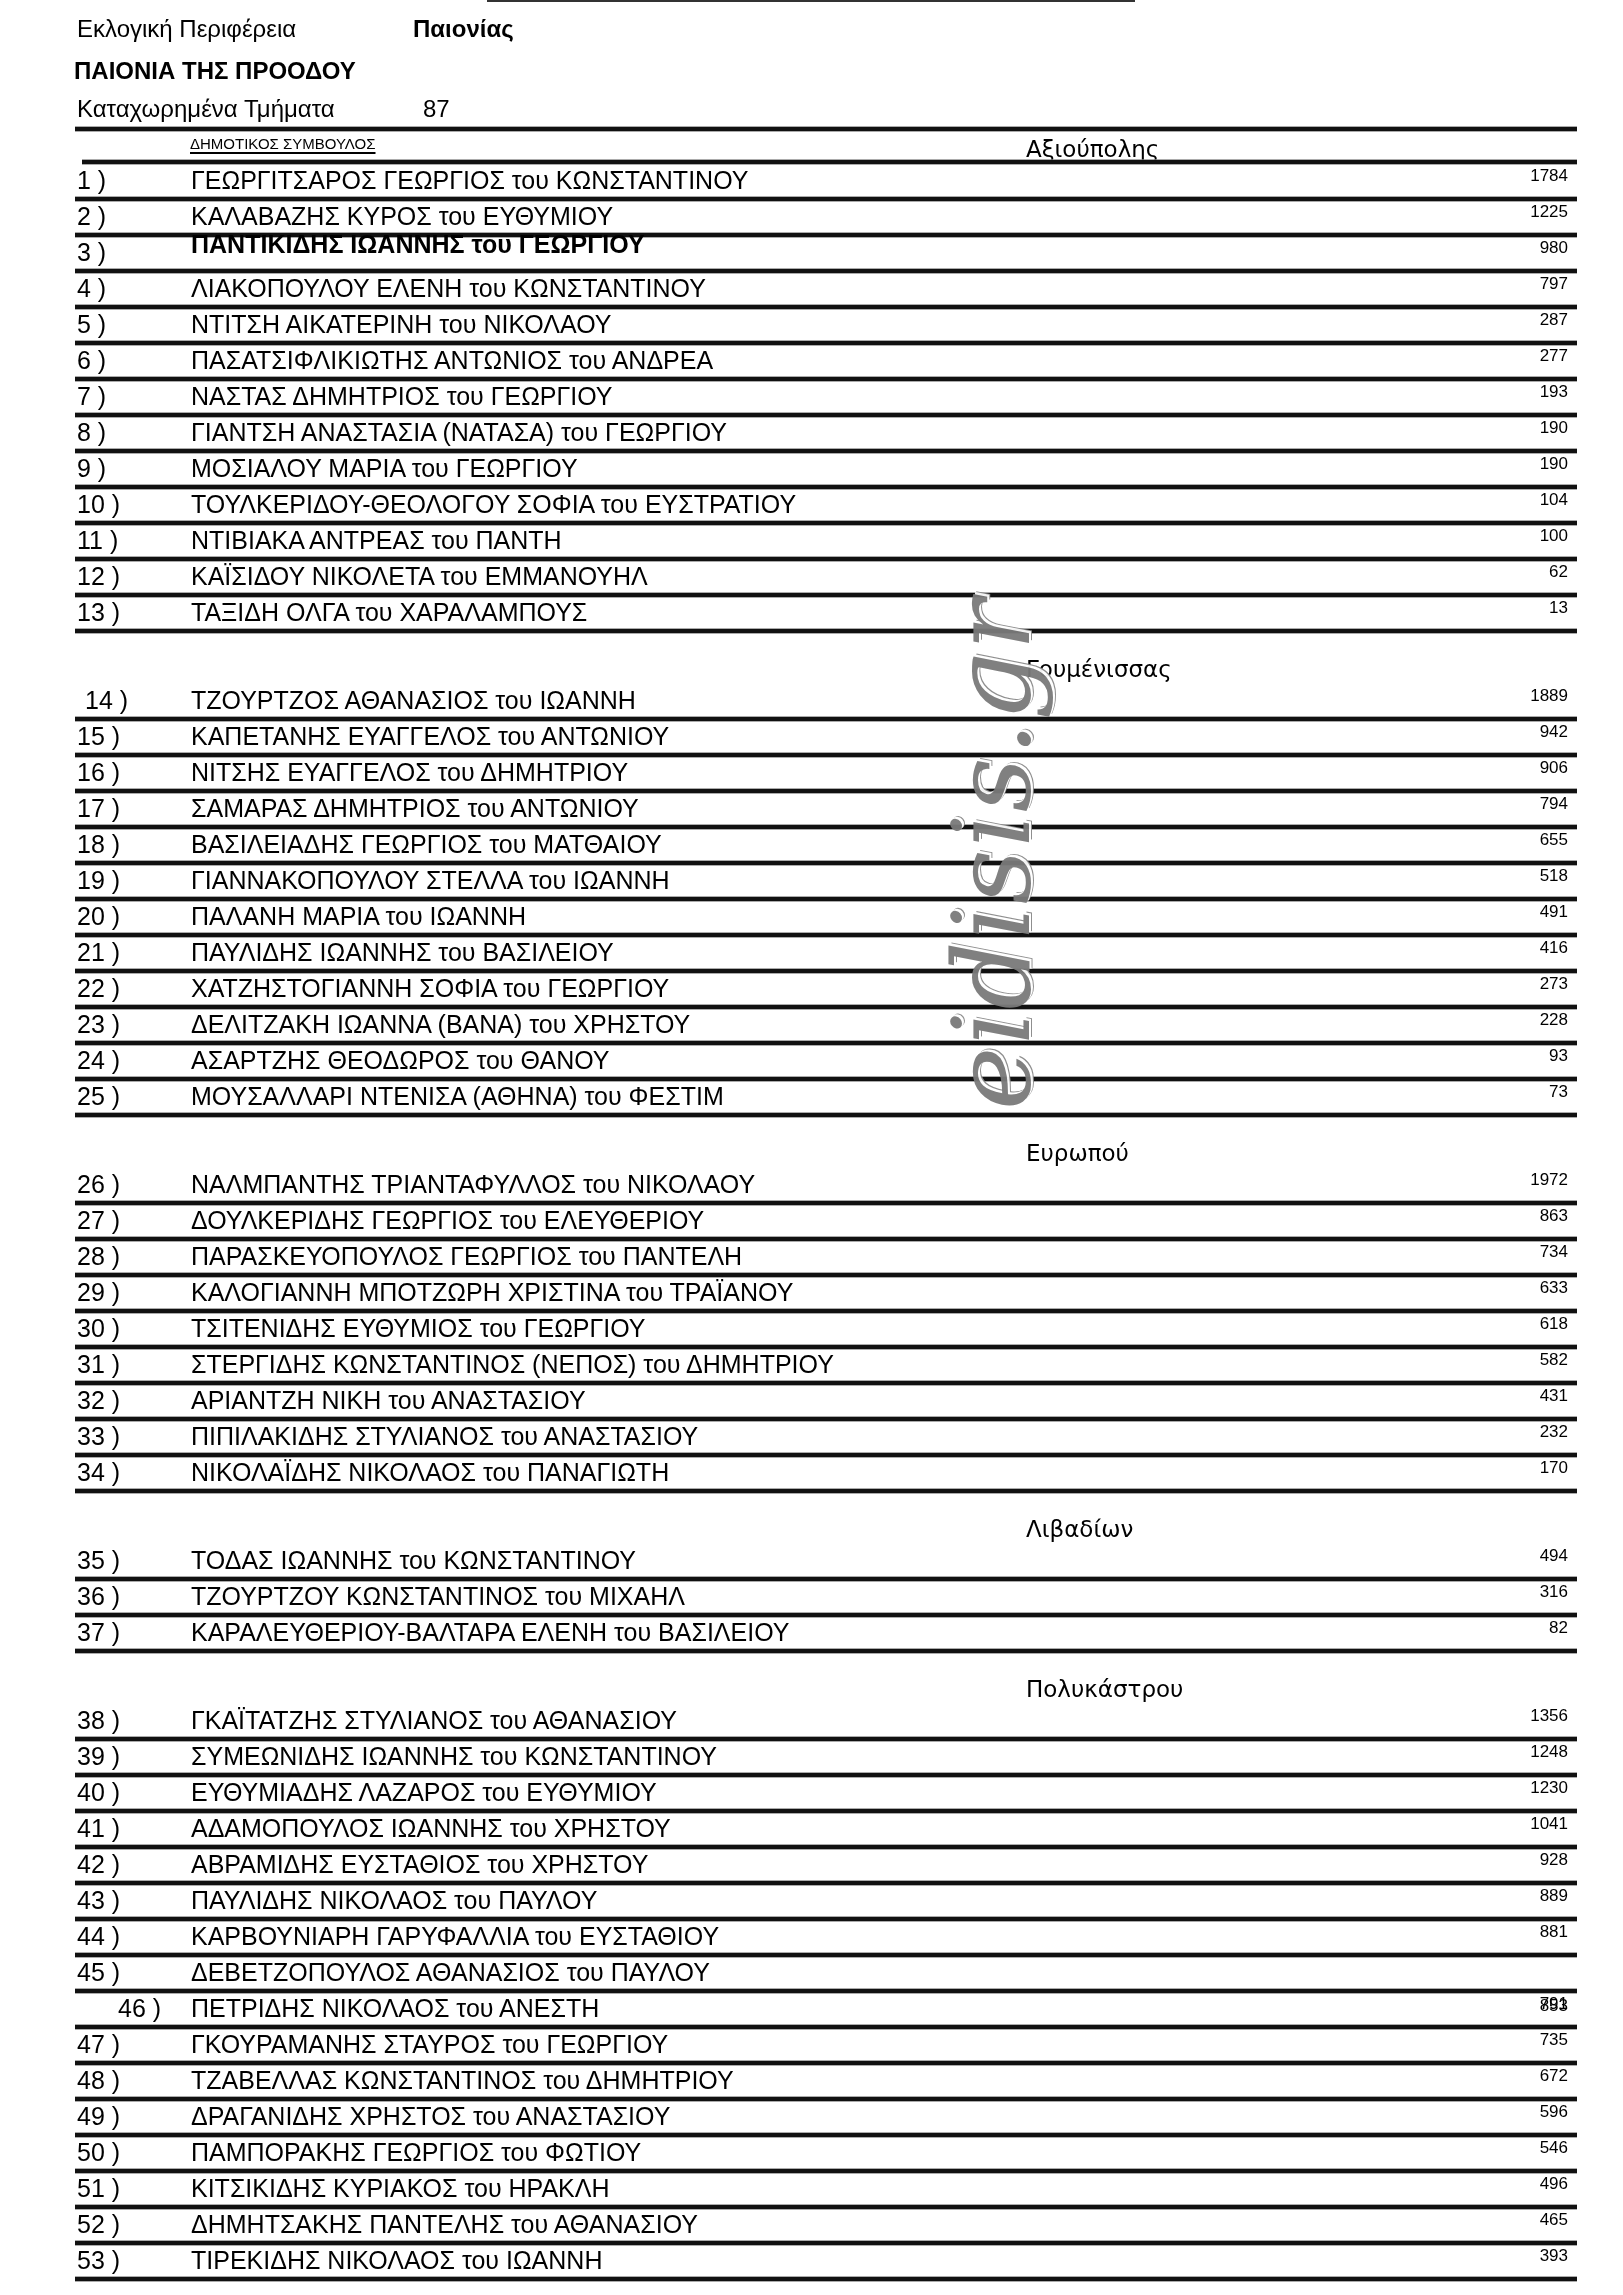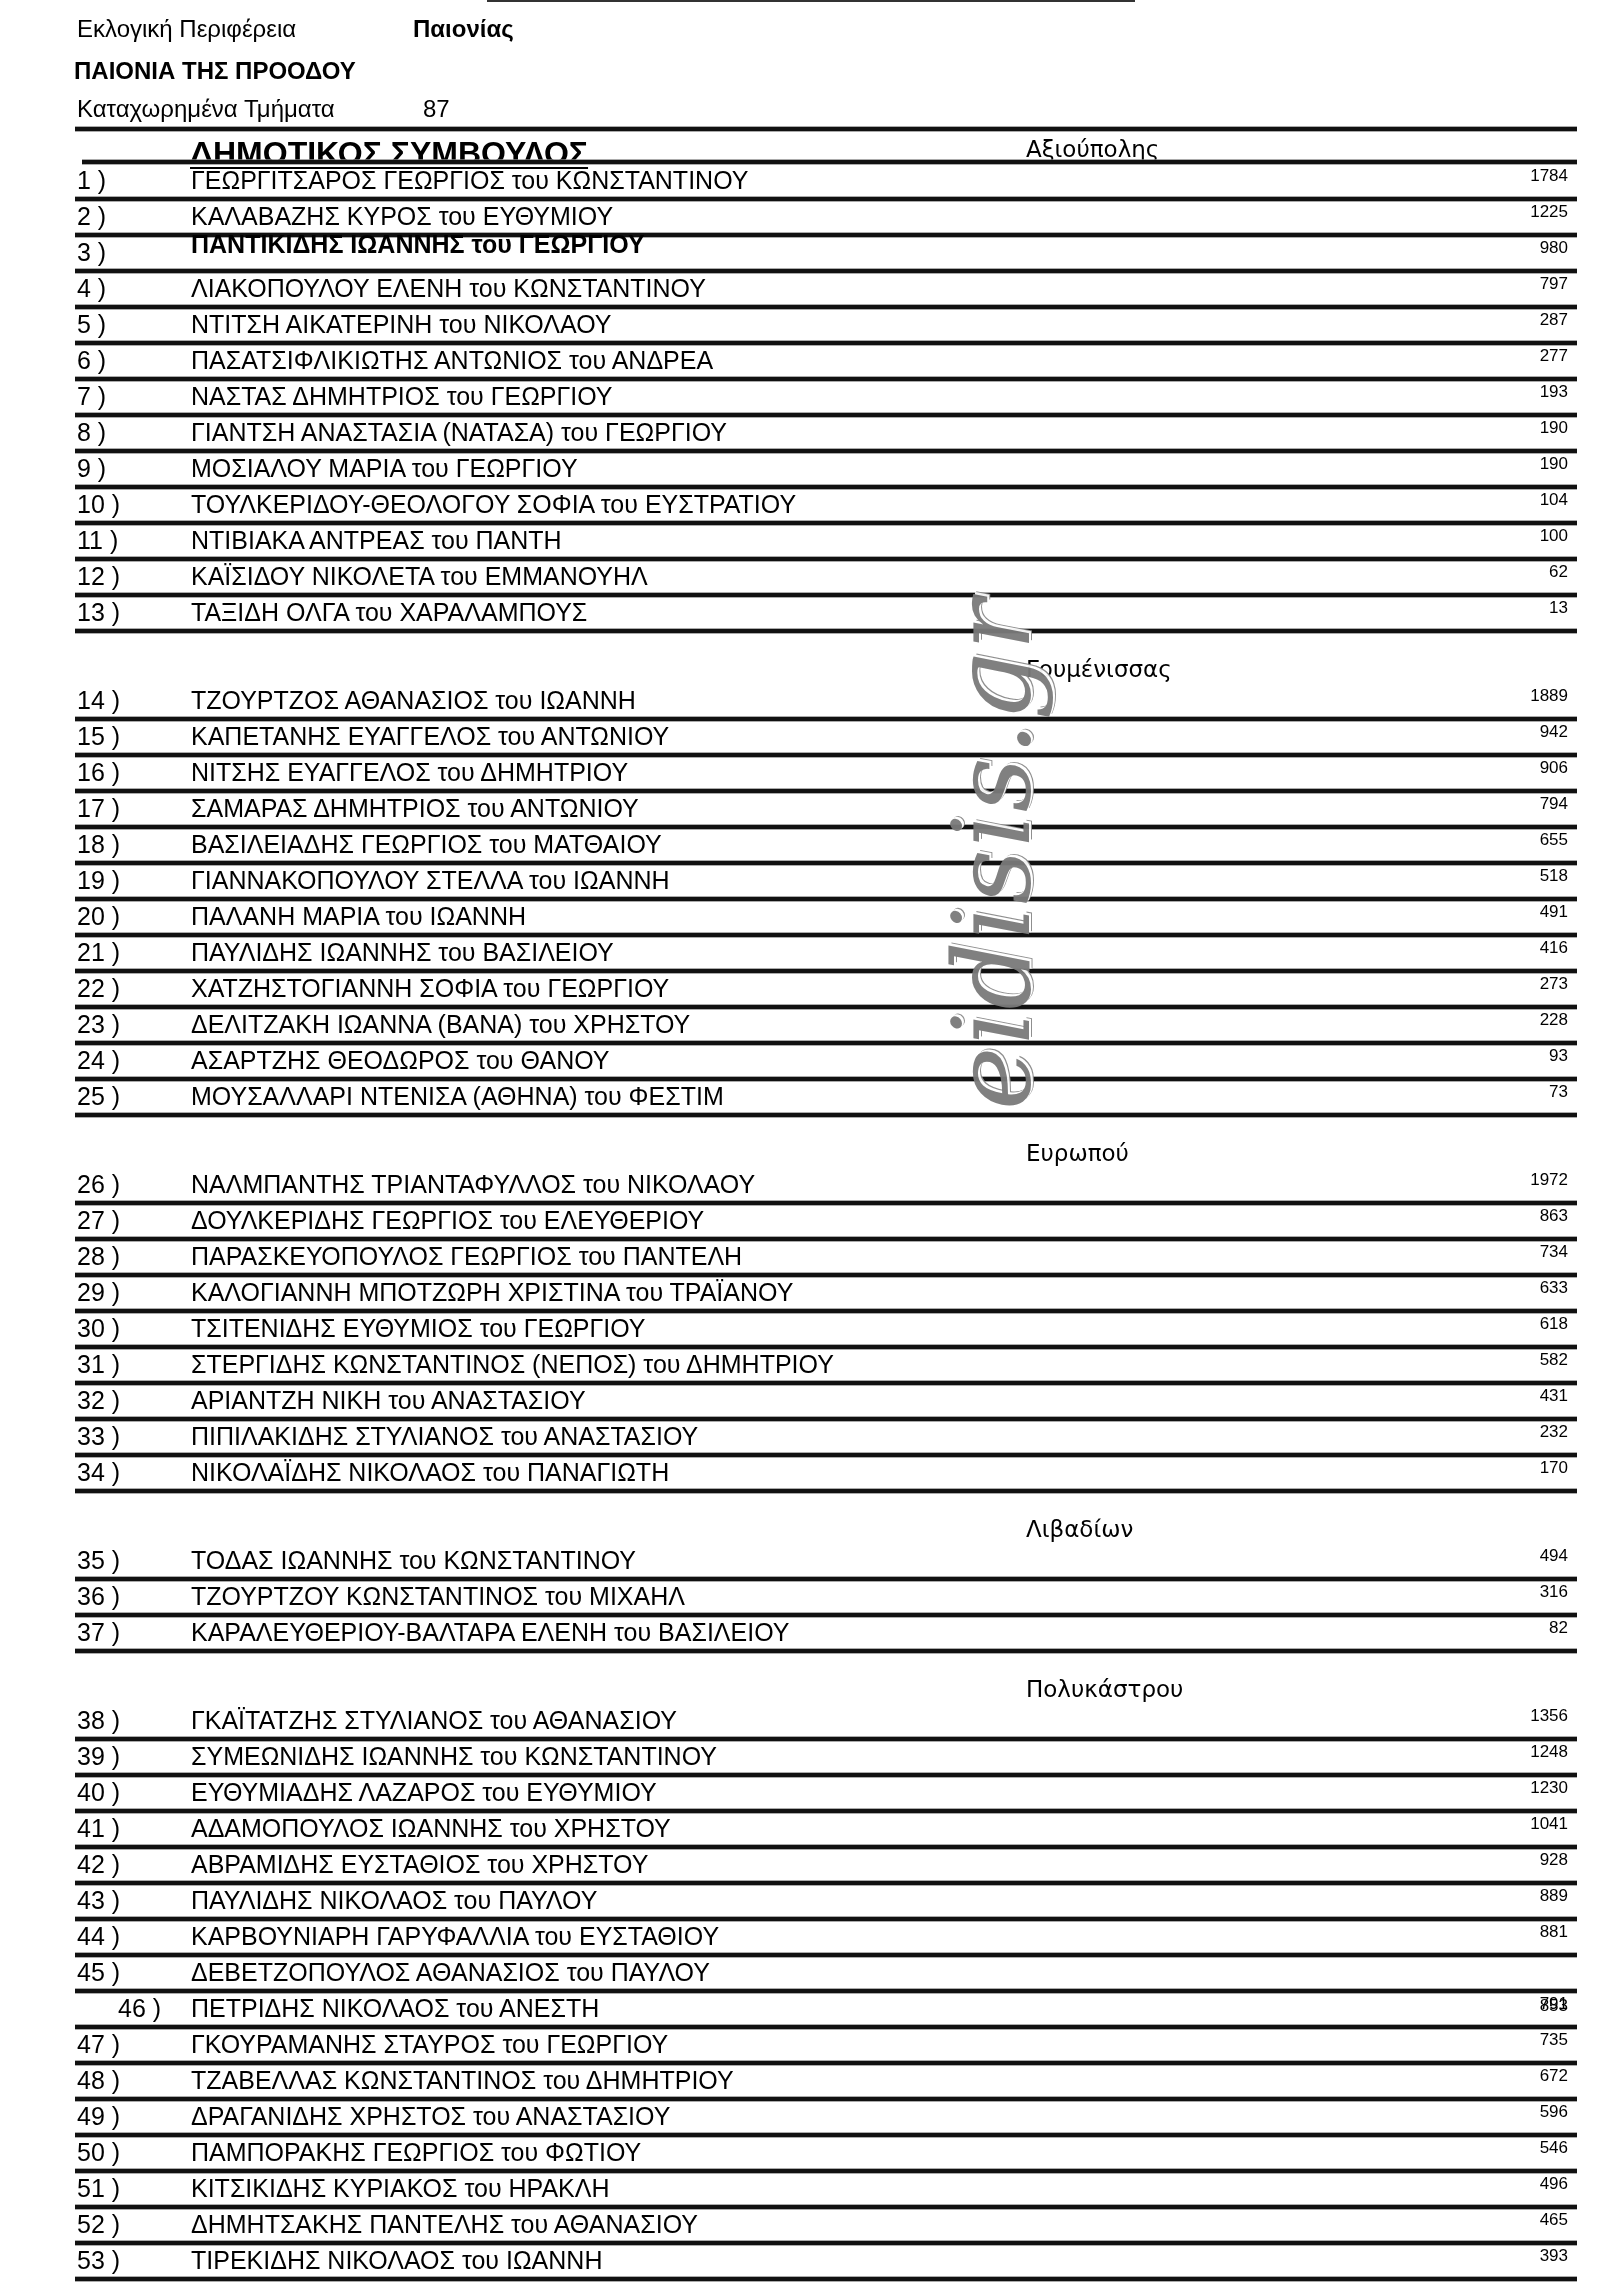--- a/index.html
+++ b/index.html
@@ -3,21 +3,21 @@
 <meta charset="utf-8">
 <style>
   html, body { margin:0; padding:0; background:#ffffff; }
   body { width:1624px; height:2295px; position:relative; overflow:hidden;
          font-family:"Liberation Sans", sans-serif; color:#000; }
   .top-rule { position:absolute; left:487px; top:0; width:648px; height:2.1px; background:#333; }
   .hdr { position:absolute; font-size:24px; line-height:1; white-space:nowrap; }
   .bold { font-weight:bold; }
   .rule { position:absolute; left:75px; width:1502px; height:3.6px; background:#111;
           box-shadow:0 0.7px 0 #888, 0 -0.7px 0 #888; }
-  .col-title { position:absolute; left:190px; font-size:32px; font-weight:bold;
+  .col-title { position:absolute; left:190px; font-size:15px; font-weight:normal;
                text-decoration:underline; text-decoration-thickness:2.1px; text-underline-offset:2.9px; white-space:nowrap; }
   .section-title { position:absolute; left:1026px; font-family:"DejaVu Sans", sans-serif;
                    font-size:23px; white-space:nowrap; }
   .row-num { position:absolute; left:77px; font-size:25px; white-space:nowrap; }
   .row-name { position:absolute; left:191px; font-size:25px; white-space:nowrap; }
   .row-votes { position:absolute; right:56px; font-size:17px; text-align:right; white-space:nowrap; }
   .watermark { position:absolute; left:888px; top:738px; width:430px; height:122px;
                transform-origin:0 0; transform:rotate(-90deg) translate(-372px, 43px);
                font-family:"DejaVu Serif", serif; font-style:italic; font-size:107px; line-height:122px;
                color:#7a7a7a; letter-spacing:1.4px;
@@ -116,21 +116,21 @@
       <div>
         <div class="row-num" style="top: 598px;">13 )</div>
         <div class="row-name" style="top: 598px;">ΤΑΞΙΔΗ ΟΛΓΑ του ΧΑΡΑΛΑΜΠΟΥΣ</div>
         <div class="row-votes" style="top: 598px;">13</div>
         <div class="rule" style="top: 629px;"></div>
       </div>
     </div>
     <div>
       <div class="section-title" style="top: 656px;">Γουμένισσας</div>
       <div>
-        <div class="row-num" style="top: 686px;">14 )</div>
+        <div class="row-num" style="top: 686px; margin-left: 8px;">14 )</div>
         <div class="row-name" style="top: 686px;">ΤΖΟΥΡΤΖΟΣ ΑΘΑΝΑΣΙΟΣ του ΙΩΑΝΝΗ</div>
         <div class="row-votes" style="top: 686px;">1889</div>
         <div class="rule" style="top: 717px;"></div>
       </div>
       <div>
         <div class="row-num" style="top: 722px;">15 )</div>
         <div class="row-name" style="top: 722px;">ΚΑΠΕΤΑΝΗΣ ΕΥΑΓΓΕΛΟΣ του ΑΝΤΩΝΙΟΥ</div>
         <div class="row-votes" style="top: 722px;">942</div>
         <div class="rule" style="top: 753px;"></div>
       </div>

